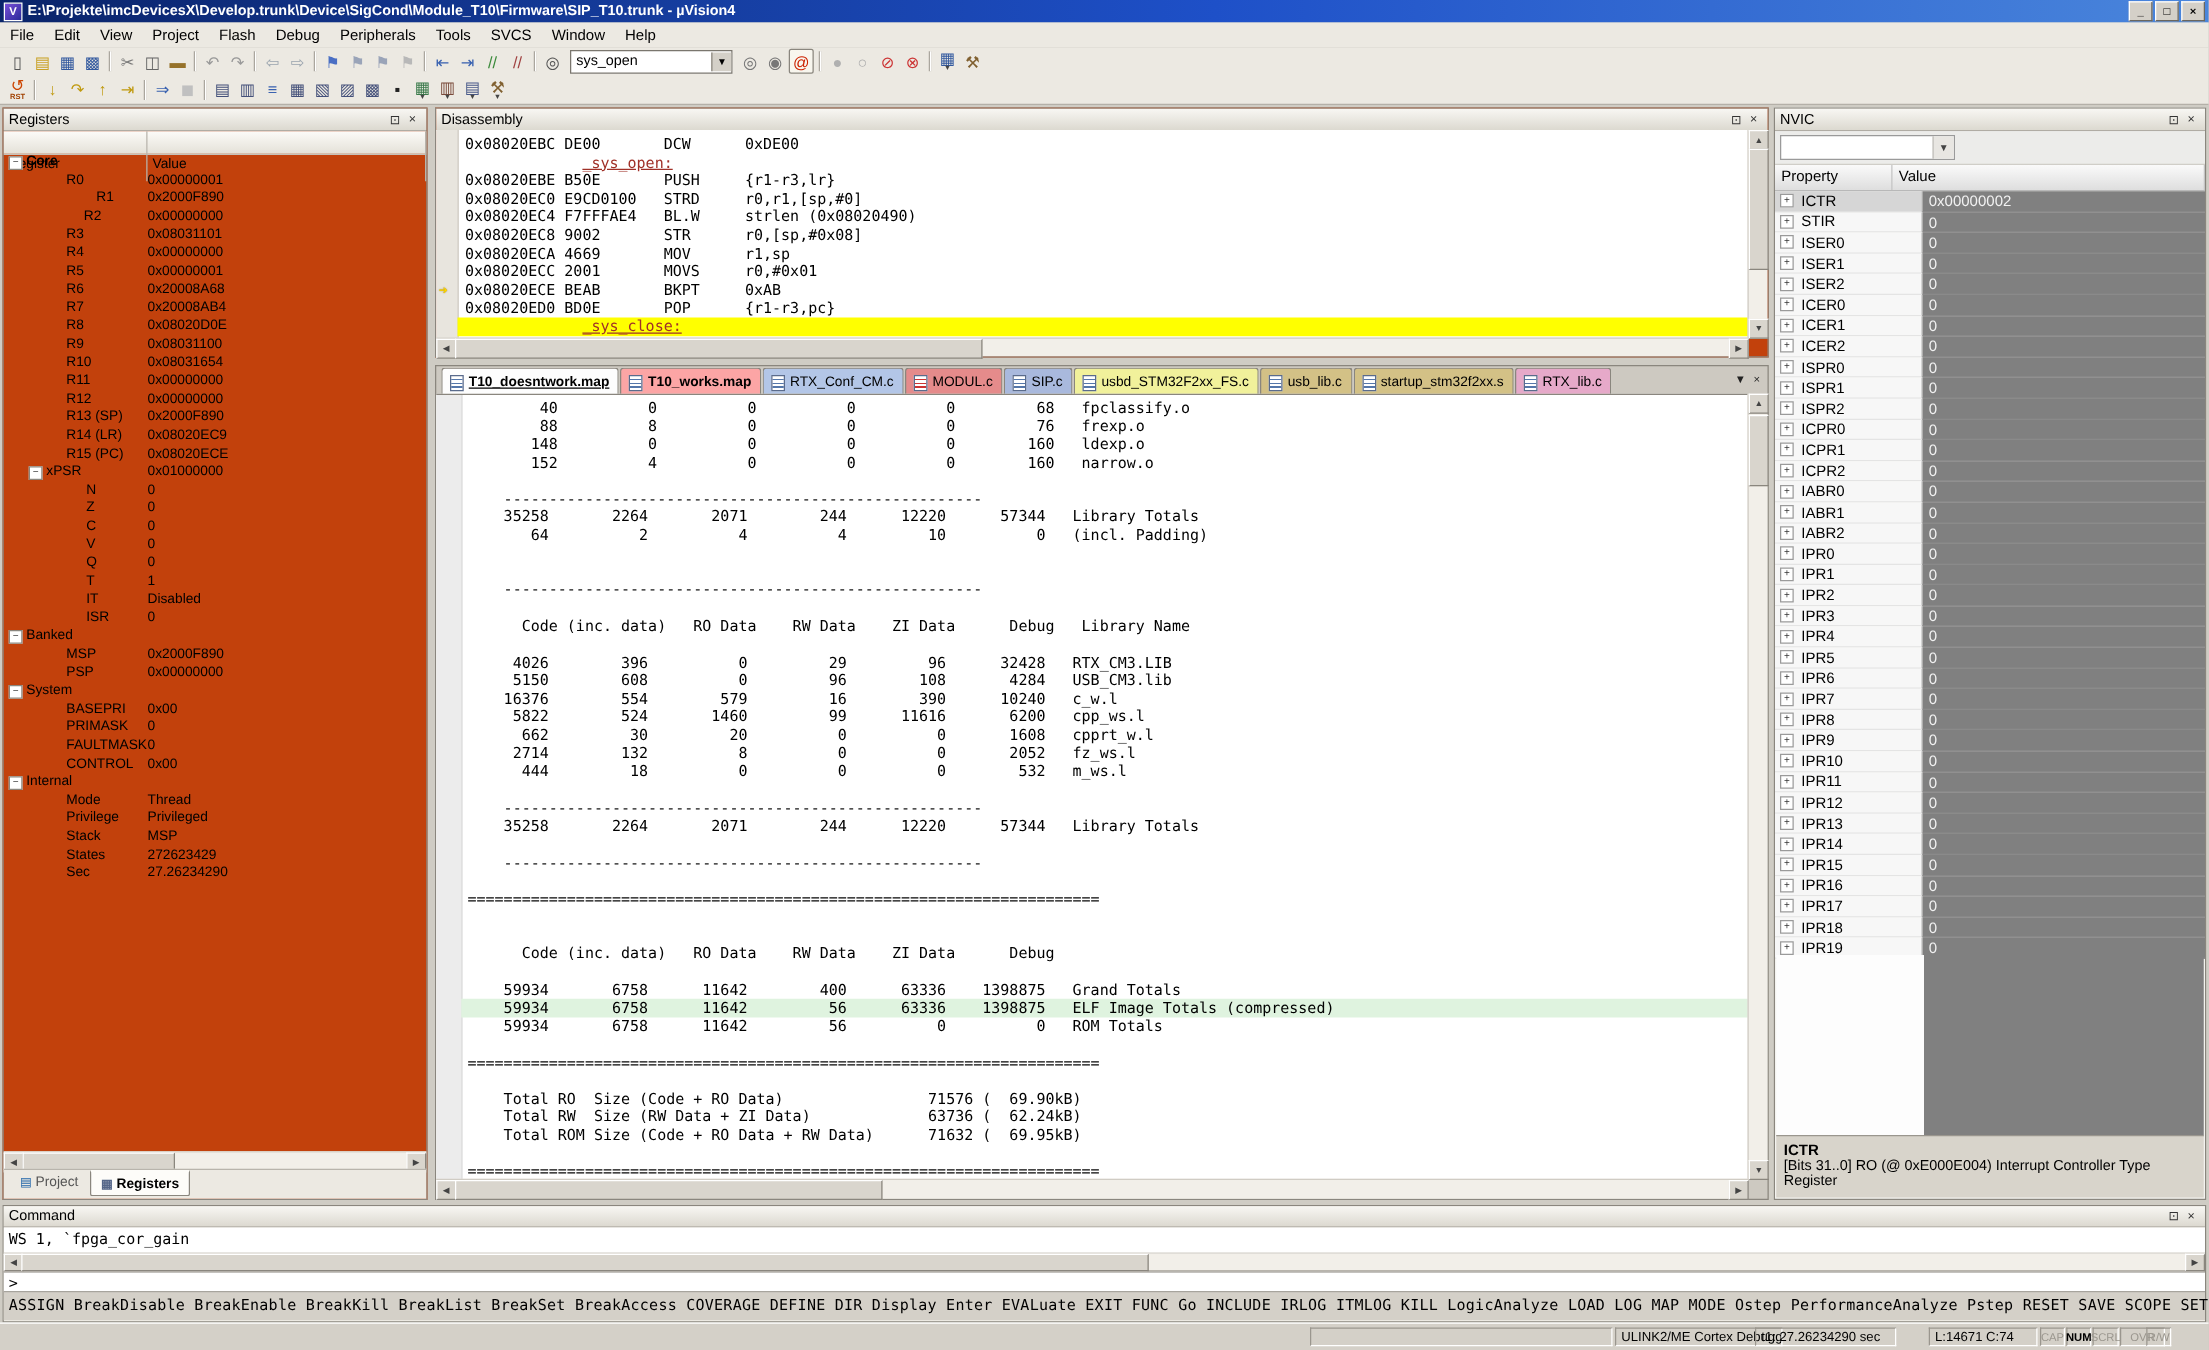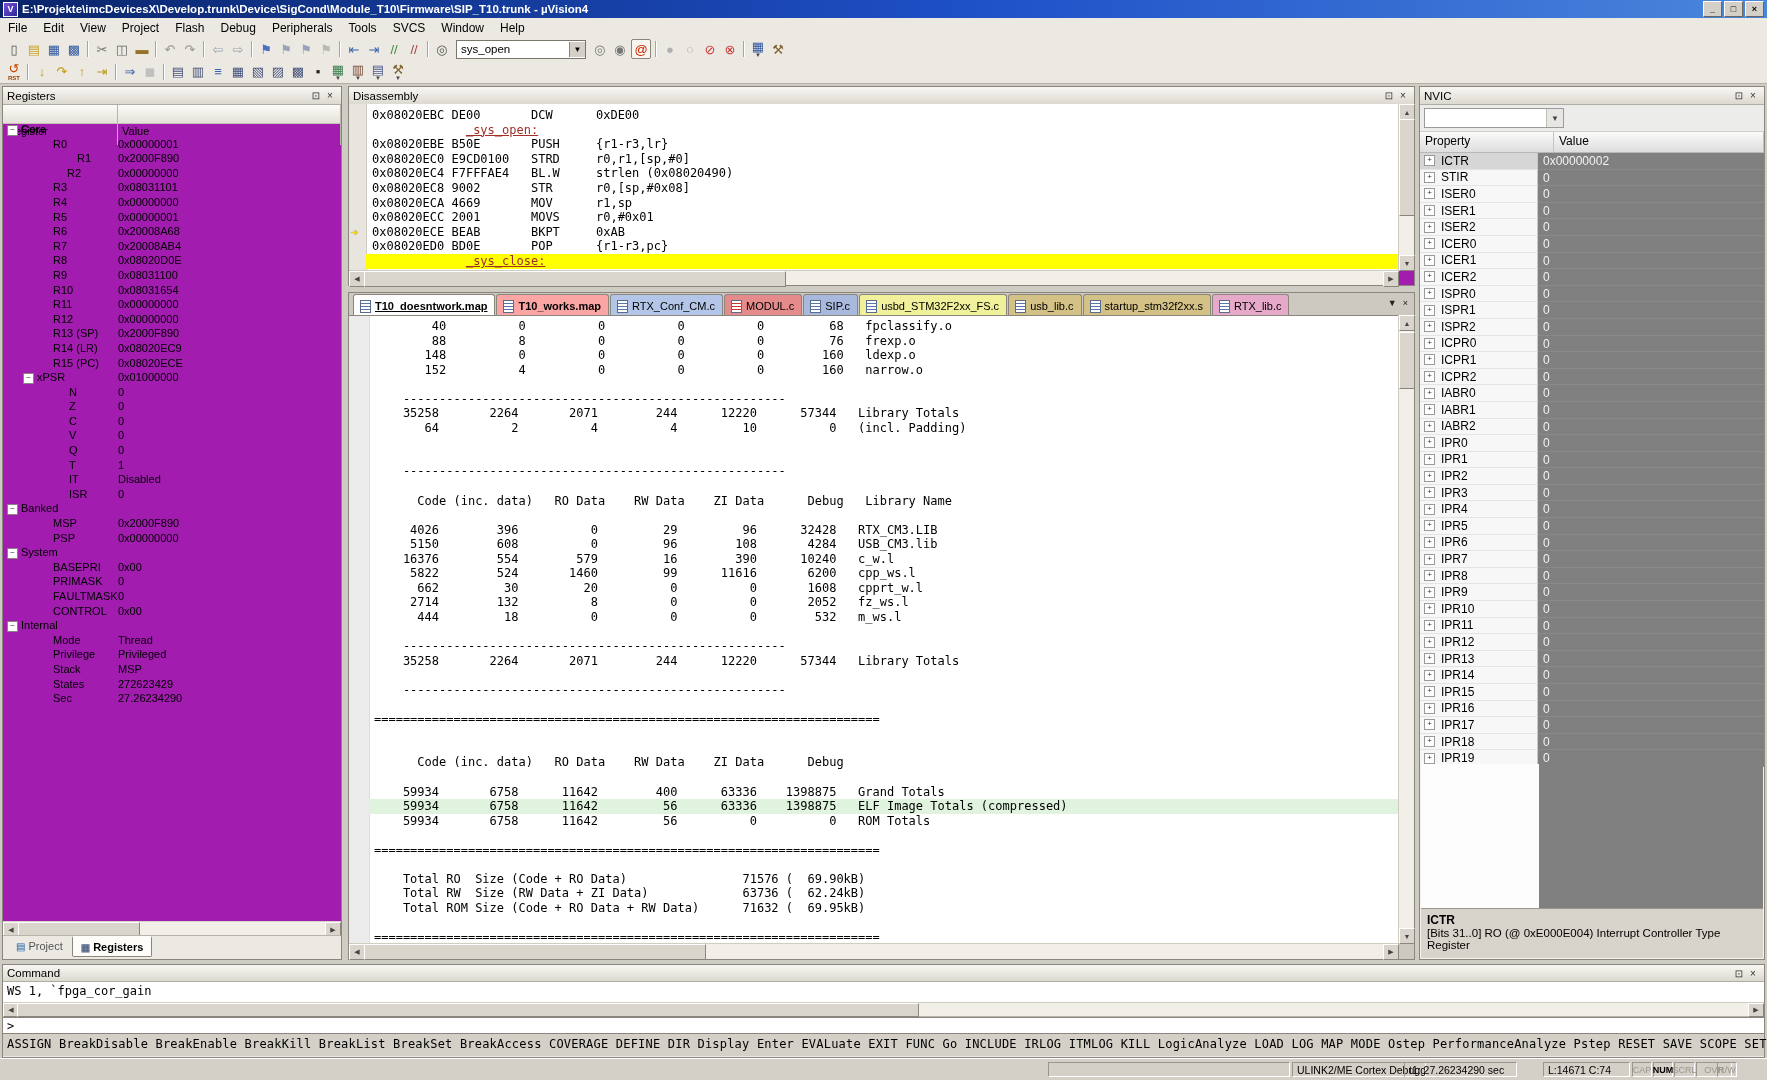--- a/index.html
+++ b/index.html
@@ -25,21 +25,21 @@
   .tbi .rst-label{font-size:6px;font-weight:bold;color:#a04000;line-height:6px;}
   .tbi.pressed{border:1px solid #8a867e;background:#f8f6ee;border-radius:2px;}
   .tbi .caret{font-size:6px;color:#444;line-height:5px;}
   .tbsep{width:1px;height:16px;background:#aaa69e;margin:0 3px;border-right:1px solid #fff;}
   #tb-combo{width:128px;height:17px;background:#fff;border:1px solid #7a766e;display:flex;align-items:center;
     font-size:11.5px;margin:0 4px;}
   #tb-combo .cv{flex:1;padding-left:4px;}
   #tb-combo .dd{width:15px;height:15px;background:#d4d0c8;border-left:1px solid #8a867e;font-size:8px;
     display:flex;align-items:center;justify-content:center;}
   
-  .panel{position:absolute;background:#a21caf;border:1px solid #8a867e;box-sizing:border-box;}
+  .panel{position:absolute;background:#c2410c;border:1px solid #8a867e;box-sizing:border-box;}
   .panel-title{height:17px;background:linear-gradient(#f8f7f3,#dcd9d0);border-bottom:1px solid #b0aca4;
     display:flex;align-items:center;font-size:11.5px;padding:0 4px;}
   .panel-title .sp{flex:1;}
   .ttl-btn{width:14px;height:13px;display:flex;align-items:center;justify-content:center;font-size:10px;color:#333;}
   
   .sb{position:absolute;background:#f2efe9;}
   .sb-btn{position:absolute;width:14px;height:14px;background:#d9d5cd;border:1px solid;border-color:#fff #8a867e #8a867e #fff;
     font-size:7px;color:#444;display:flex;align-items:center;justify-content:center;}
   .sb-thumb{position:absolute;background:#d9d5cd;border:1px solid;border-color:#fff #8a867e #8a867e #fff;}
   
@@ -657,21 +657,21 @@
     <span class="ttl-btn">⊡</span>
     <span class="ttl-btn">×</span>
   </div>
   <div id="nvic-combo-row">
     <div id="nvic-combo">
       <div class="cv"></div>
       <div class="dd">▼</div>
     </div>
   </div>
   <div id="nvic-header">
-    <div style="width:134px">Property</div>
+    <div style="width:94px">Property</div>
     <div style="flex:1">Value</div>
   </div>
   <div id="nvic-rows">
       <div class="nvic-row sel">
         <div class="nvic-prop">
           <span class="nvic-box">+</span>
           <span>ICTR</span>
         </div>
         <div class="nvic-val">0x00000002</div>
       </div>

